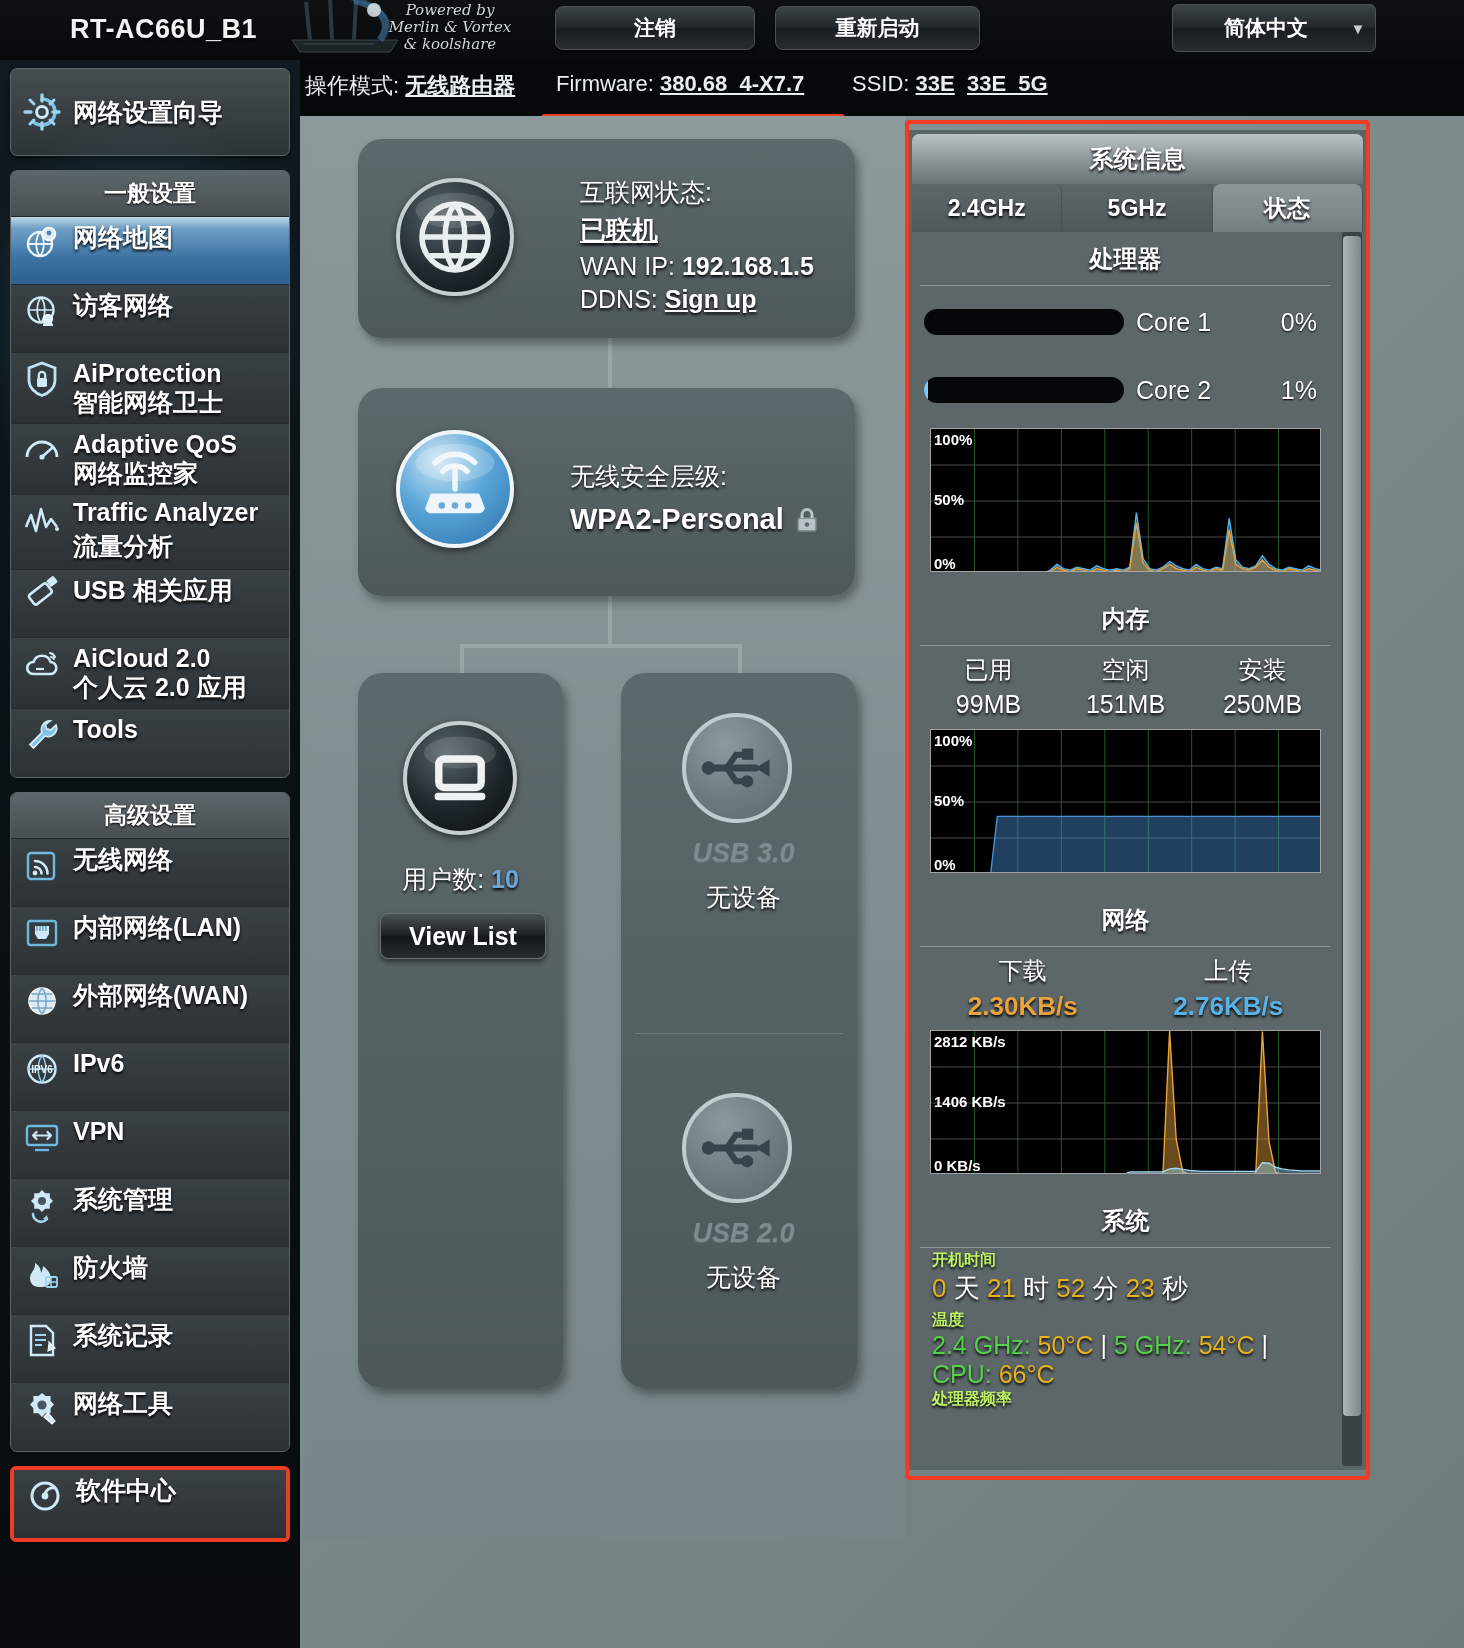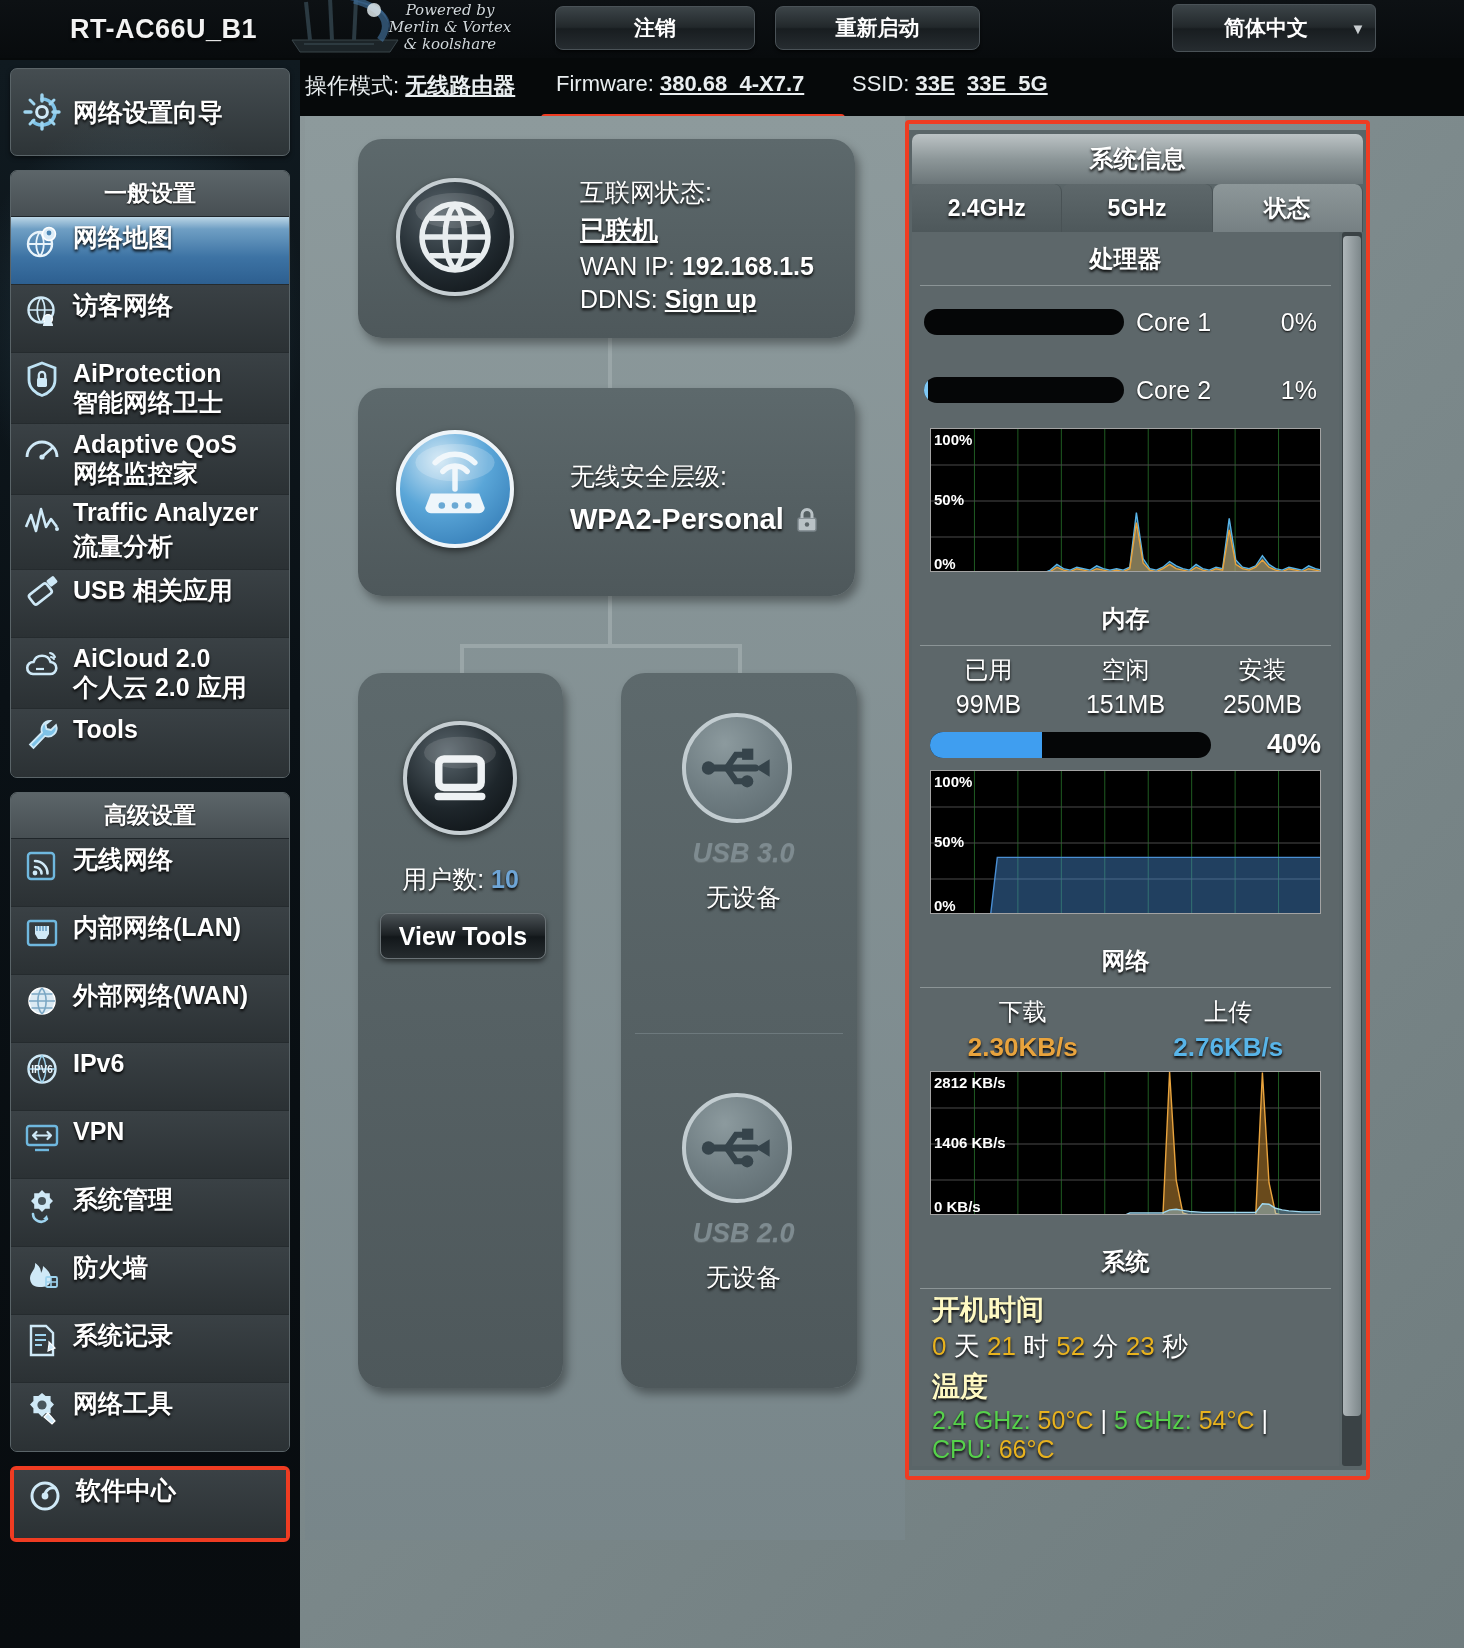--- a/index.html
+++ b/index.html
@@ -185,21 +185,21 @@
   .membar i { display:block; height:100%; background:#3f9ef0; }
   .mempct { width:110px; text-align:right; font-size:27px; font-weight:bold; color:#fff;
     text-shadow:0 2px 3px #000; }
 
   .netrow { display:flex; padding:8px 0 2px 0; }
   .netcell { flex:1; text-align:center; }
   .netcell .k { font-size:24px; color:#fff; text-shadow:0 2px 3px #000; margin-bottom:4px; }
   .netcell .v { font-size:26px; font-weight:bold; text-shadow:0 2px 3px #000; }
 
   .sysline { padding:2px 12px; }
-  .sysk { font-size:28px; font-weight:bold; color:#fef9c3; text-shadow:0 2px 3px #000; }
+  .sysk { font-size:16px; font-weight:bold; color:#bef264; text-shadow:0 2px 3px #000; }
   .sysv { font-size:26px; color:#e8b21e; text-shadow:0 2px 3px #000; }
   .sysv .u { color:#fff; }
   .tempv { font-size:25px; color:#56d14b; text-shadow:0 2px 3px #000; }
   .tempv .c { color:#e8b21e; }
   .tempv .sep { color:#fff; }
 </style>
 </head>
 <body>
 
 <div id="topbar">
@@ -574,21 +574,21 @@
       <svg viewBox="0 0 100 100" style="width:100%;height:100%;">
         <rect x="30" y="32" width="40" height="27" rx="5" fill="none" stroke="#eef2f4" stroke-width="7"></rect>
         <rect x="26" y="64" width="48" height="7" rx="3.5" fill="#eef2f4"></rect>
         <ellipse cx="50" cy="26" rx="34" ry="15" fill="#ffffff" opacity=".12"></ellipse>
       </svg>
     </div>
     <div id="clients-label">
       <span>用户数:</span>
       <span class="cnt">10</span>
     </div>
-    <div id="viewlist">View Tools</div>
+    <div id="viewlist">View List</div>
   </div>
 
   <div class="node" id="node-usb">
     <div class="usbicon" id="usb3icon">
       <svg viewBox="0 0 100 100" style="width:100%;height:100%;">
         <path d="M22 50h46" stroke="#36444b" stroke-width="7" stroke-linecap="round"></path>
         <circle cx="22" cy="50" r="6.5" fill="#36444b"></circle>
         <path d="M68 50l14-8.5v17z" fill="#36444b"></path>
         <path d="M40 50l9-13h9M40 50l9 13h9" stroke="#36444b" stroke-width="6" fill="none"></path>
         <rect x="55" y="31" width="11" height="11" fill="#36444b"></rect>
@@ -676,26 +676,20 @@
        </div>
        <div class="memcell">
          <div class="k">空闲</div>
          <div class="v">151MB</div>
        </div>
        <div class="memcell">
          <div class="k">安装</div>
          <div class="v">250MB</div>
        </div>
      </div>
-     <div class="membarrow">
-       <div class="membar">
-            <i id="memfill" style="width: 40%;"></i>
-          </div>
-       <div class="mempct">40%</div>
-     </div>
      <div class="graph" id="memgraph">
           <svg width="391" height="144">
             <line x1="43.44444444444444" y1="0" x2="43.44444444444444" y2="144" stroke="#1f5c22" stroke-width="1"></line>
             <line x1="86.88888888888889" y1="0" x2="86.88888888888889" y2="144" stroke="#1f5c22" stroke-width="1"></line>
             <line x1="130.33333333333331" y1="0" x2="130.33333333333331" y2="144" stroke="#1f5c22" stroke-width="1"></line>
             <line x1="173.77777777777777" y1="0" x2="173.77777777777777" y2="144" stroke="#1f5c22" stroke-width="1"></line>
             <line x1="217.22222222222223" y1="0" x2="217.22222222222223" y2="144" stroke="#1f5c22" stroke-width="1"></line>
             <line x1="260.66666666666663" y1="0" x2="260.66666666666663" y2="144" stroke="#1f5c22" stroke-width="1"></line>
             <line x1="304.1111111111111" y1="0" x2="304.1111111111111" y2="144" stroke="#1f5c22" stroke-width="1"></line>
             <line x1="347.55555555555554" y1="0" x2="347.55555555555554" y2="144" stroke="#1f5c22" stroke-width="1"></line>

